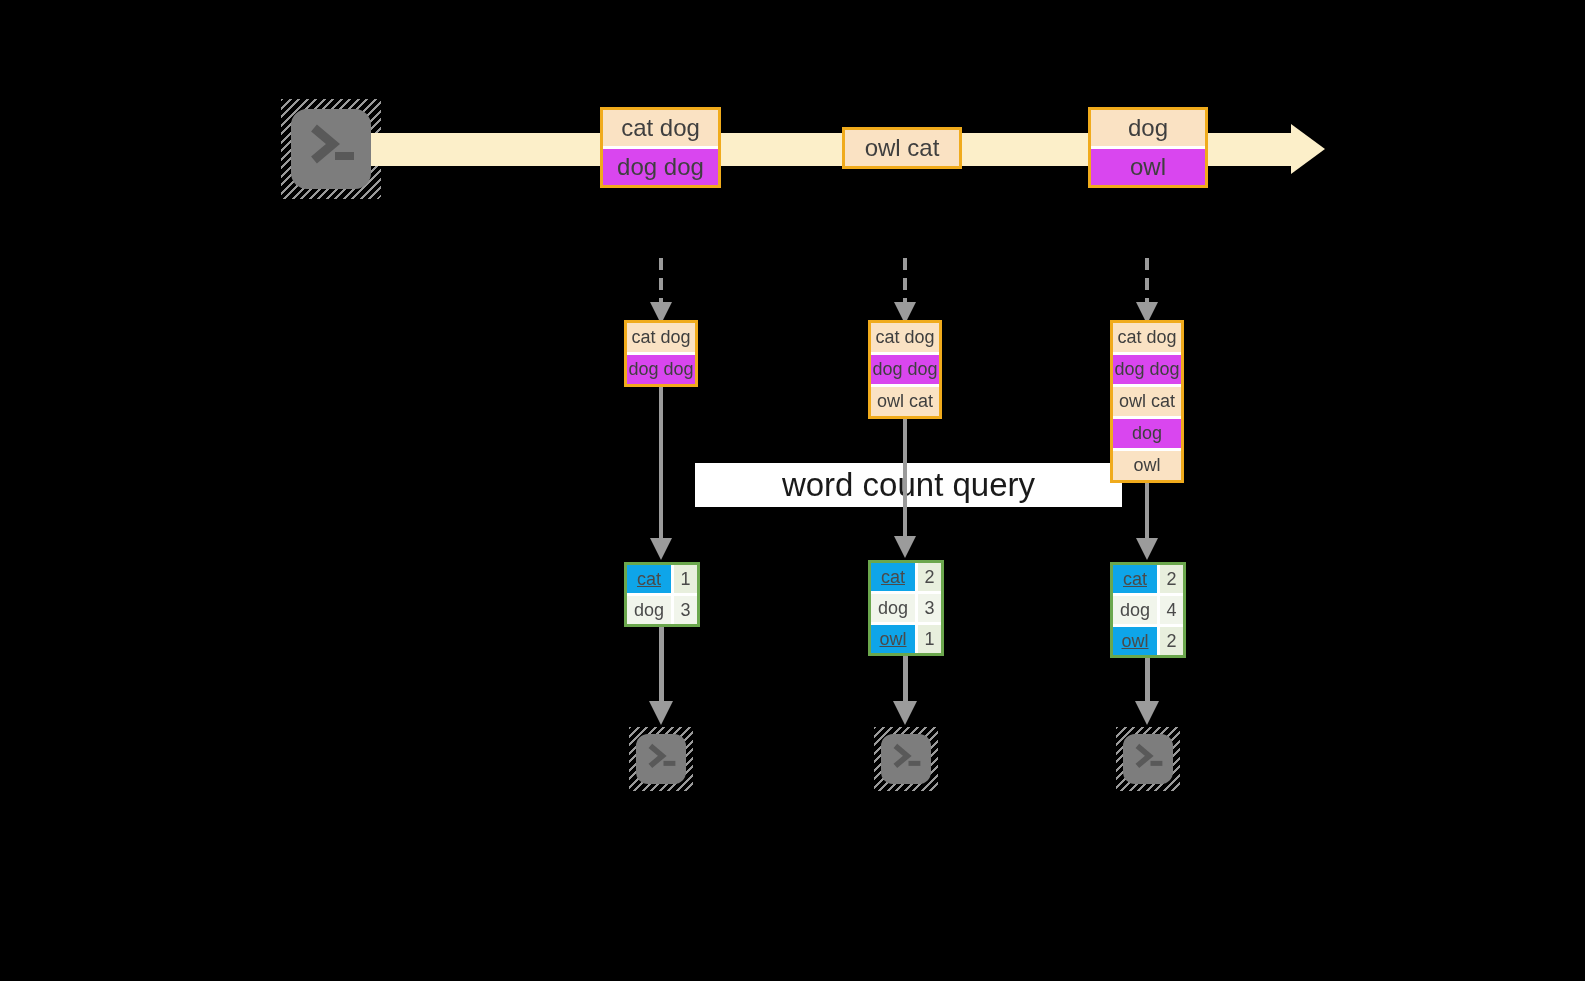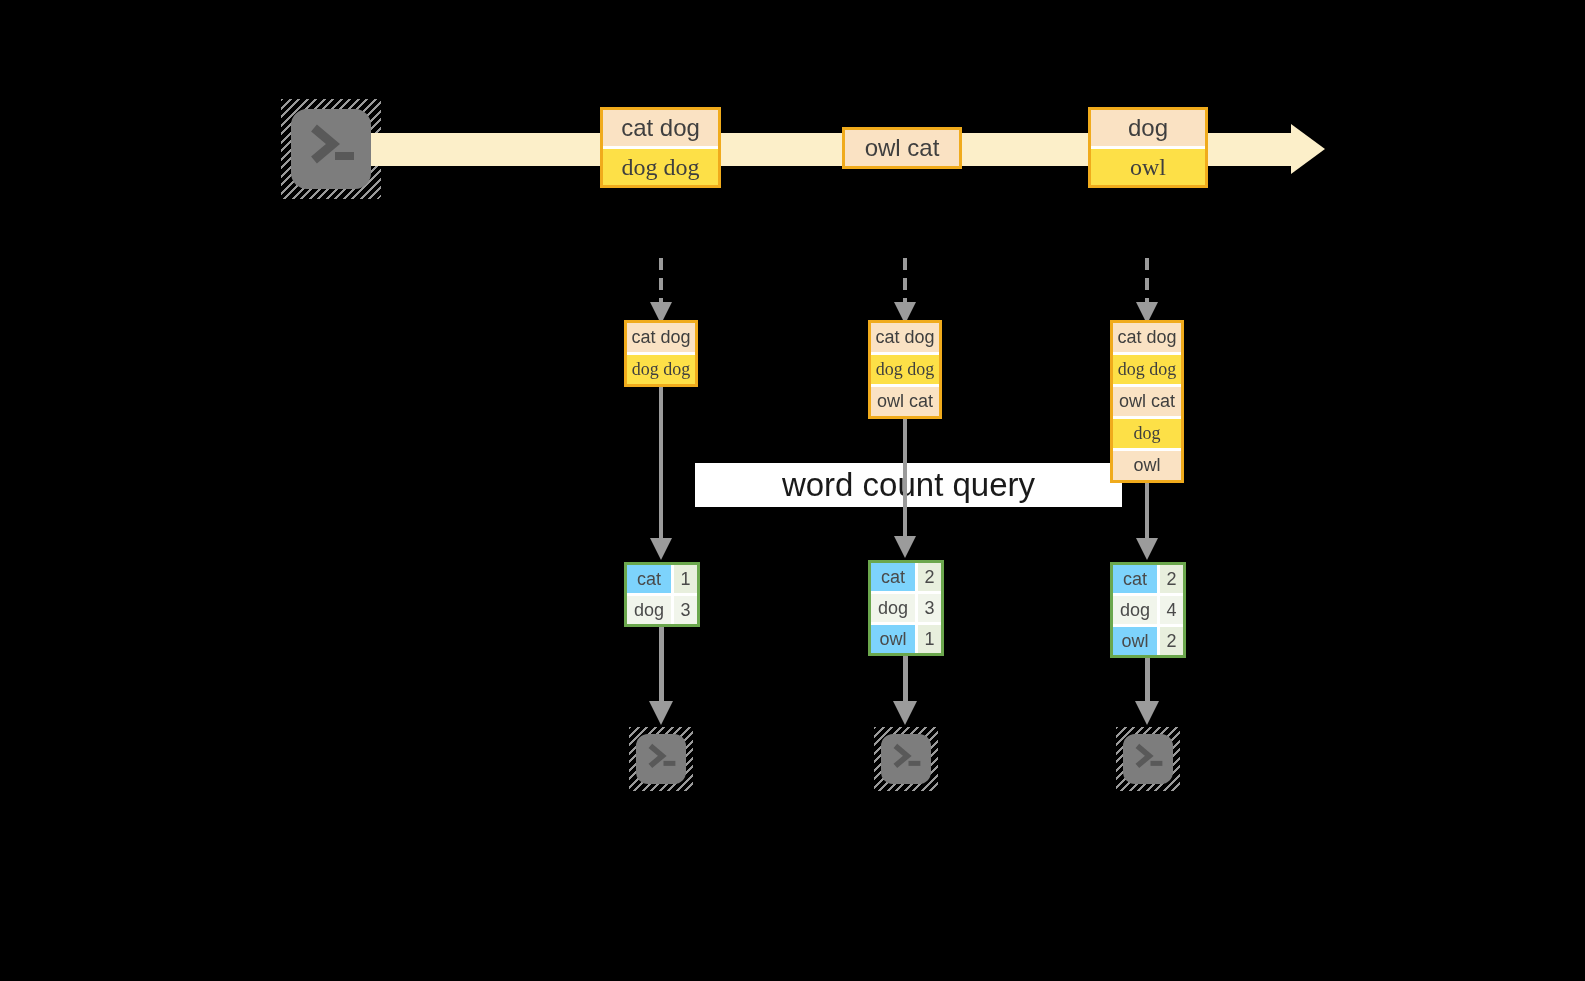--- a/index.html
+++ b/index.html
@@ -27,21 +27,21 @@
   }
 
   
   .obox {
     border:3px solid #F0AB1C; background:#ffffff;
     display:flex; flex-direction:column; gap:3px; box-sizing:border-box;
   }
   .ev-row  { height:36px; line-height:36px; text-align:center; font-size:24px; color:#3f3f3f; }
   .buf-row { height:29px; line-height:29px; text-align:center; font-size:18px; color:#3f3f3f; }
   .f-dark  { background:#FAE2C3; }
-  .f-light { background:#fde047;font-family:Liberation Serif, serif; }
+  .f-light { background:#d946ef; }
 
   
   .vline { width:4px; background:#9B9B9B; }
   .vdash {
     width:4px;
     background:repeating-linear-gradient(180deg,#9B9B9B 0 12px, transparent 12px 20px);
   }
   .head-down {
     width:0; height:0;
     border-left:11px solid transparent; border-right:11px solid transparent;
@@ -56,21 +56,21 @@
     background:#ffffff; color:#1a1a1a; text-align:center;
     font-size:33px; line-height:44px;
   }
 
   
   .gtable {
     border:3px solid #6BA74D; background:#ffffff;
     display:grid; grid-template-columns:44px 1fr; gap:3px; box-sizing:border-box;
   }
   .gcell { height:28px; line-height:28px; text-align:center; font-size:18px; color:#4a4a4a; }
-  .g-dark  { background:#7dd3fc; }
+  .g-dark  { background:#0ea5e9;text-decoration:underline; }
   .g-light { background:#F1F5EB; }
   .gv-dark { background:#E8EFDD; }
 
   .z2 { z-index:2; } .z3 { z-index:3; } .z4 { z-index:4; } .z6 { z-index:6; }
 </style>
 </head>
 <body>
 
 <div class="stage">
 

